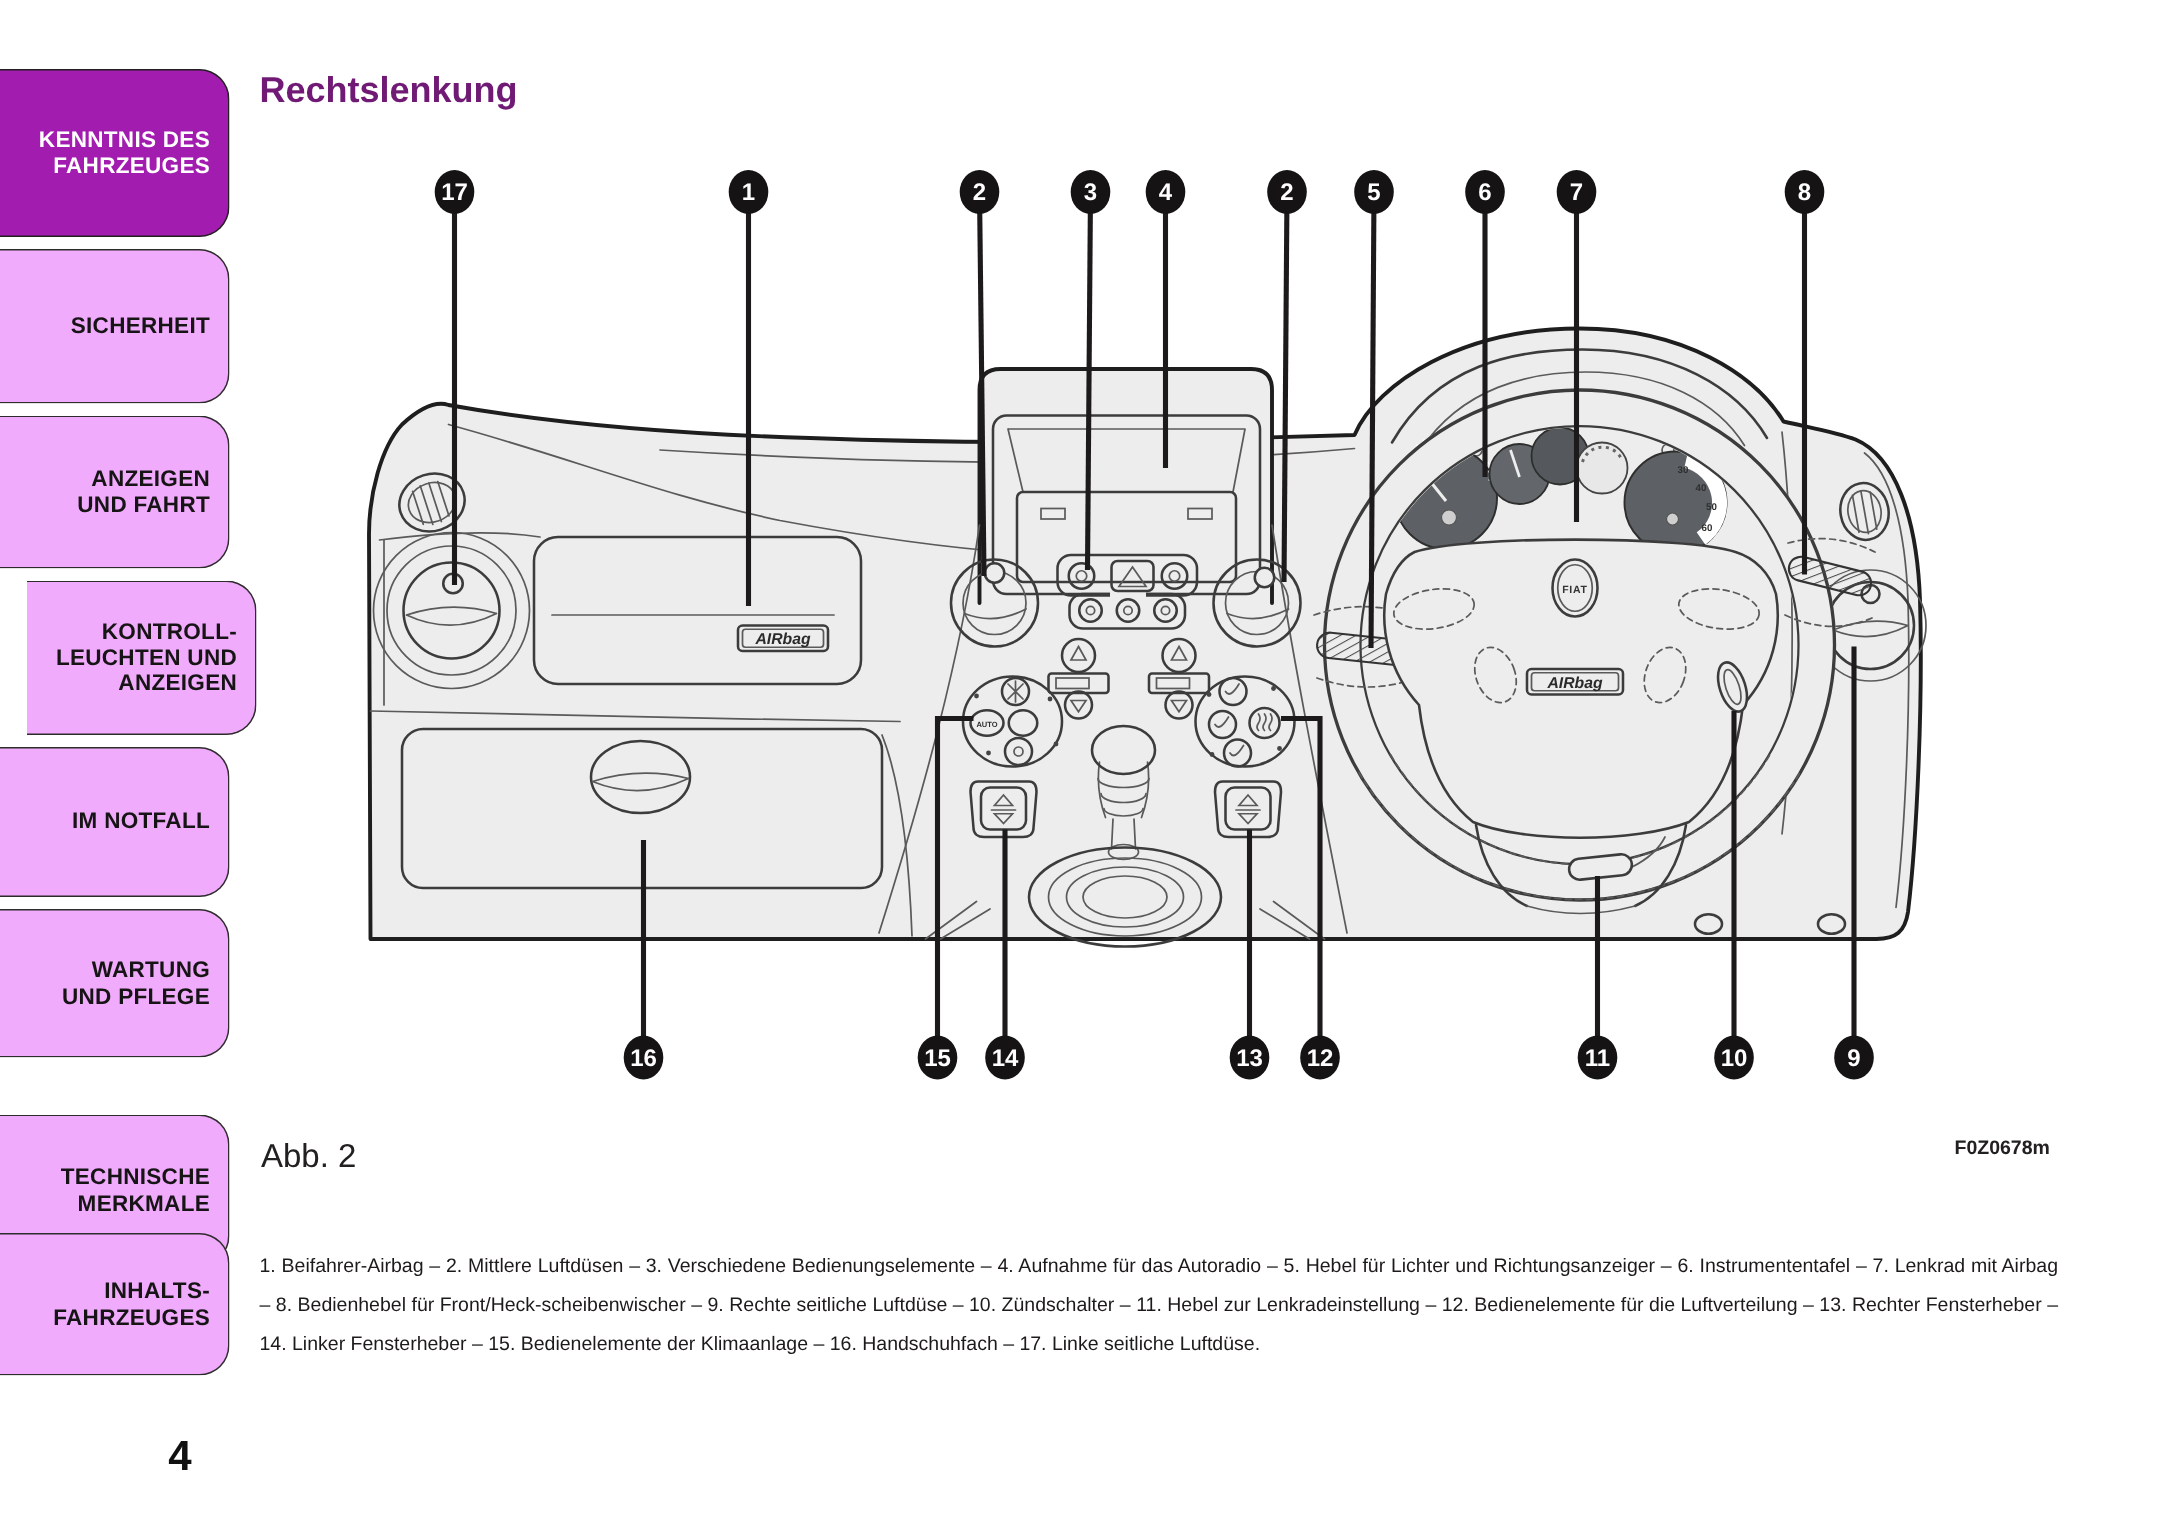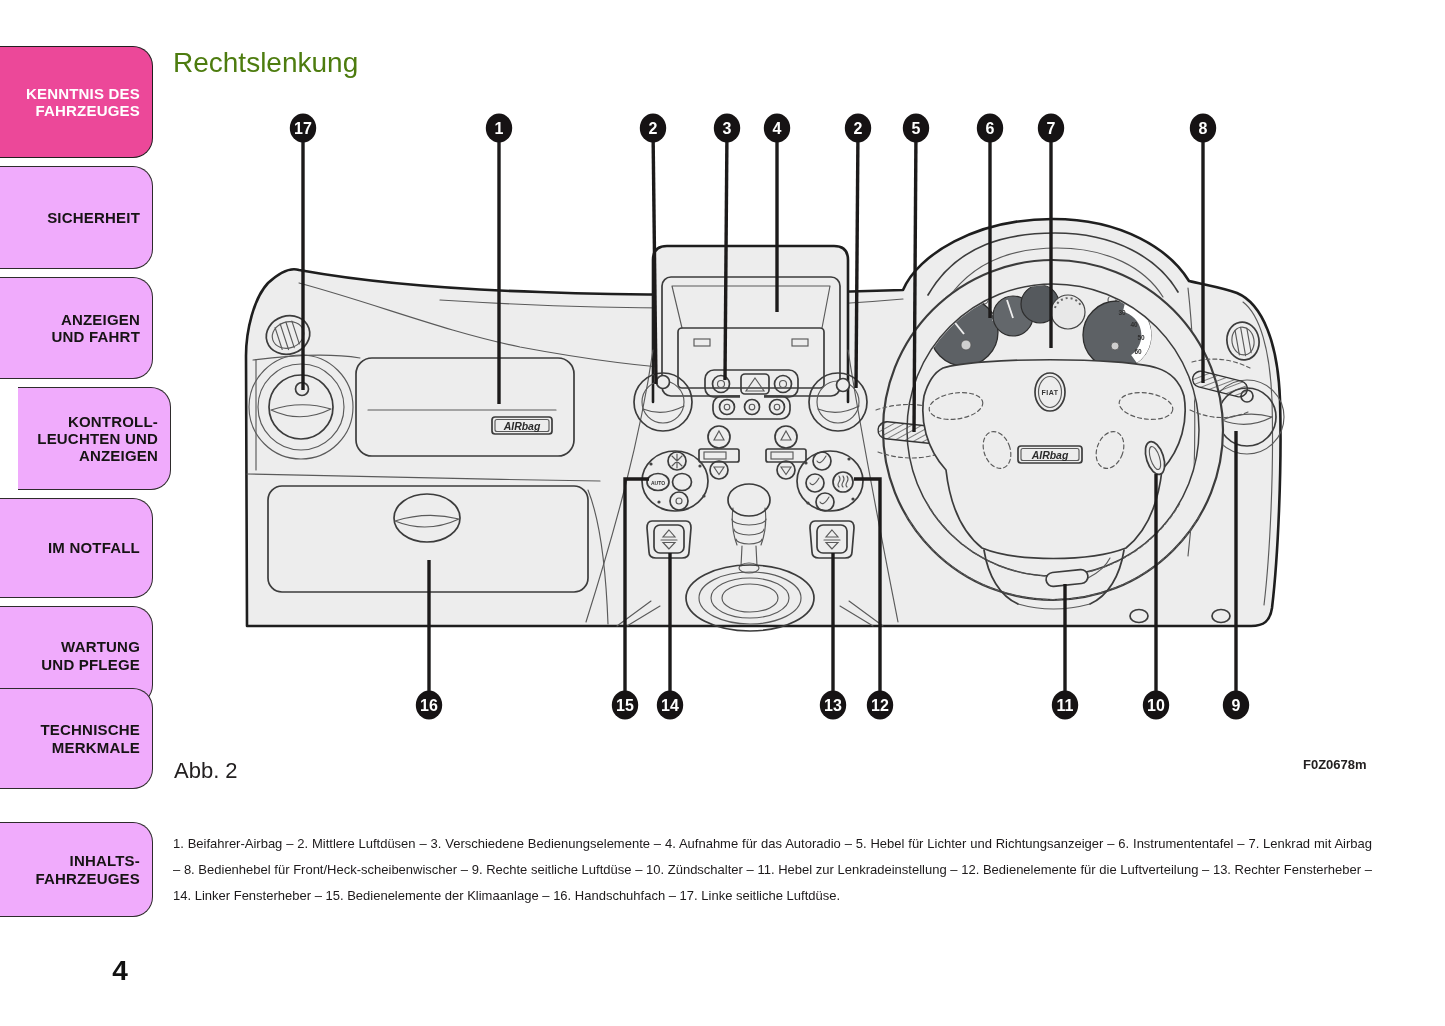--- a/index.html
+++ b/index.html
@@ -9,27 +9,27 @@
 
   
   #sidebar{position:absolute;left:0;top:0;width:170px;height:1026px;}
   .tab{position:absolute;left:0;width:153px;box-sizing:border-box;
        background:#f0abfc;border:1.6px solid #2e2b2c;border-left:none;
        border-radius:0 20px 20px 0;
        display:flex;align-items:center;justify-content:flex-end;
        text-align:right;padding-right:12px;
        font-weight:700;font-size:15px;line-height:1.14;letter-spacing:.2px;
        color:#171415;white-space:pre-line;}
-  .tab.active{background:#ec4899;border-color:#231f20;color:#ffffff;}
+  .tab.active{background:#a21caf;border-color:#231f20;color:#ffffff;}
 
   .page-num{position:absolute;left:98px;top:955px;width:44px;text-align:center;
        font-size:28px;font-weight:700;color:#111;}
 
   .doc-title{position:absolute;left:173px;top:47px;
-       font-size:28px;font-weight:400;color:#4d7c0f;}
+       font-size:24px;font-weight:700;color:#701a75;}
 
   .fig-caption{position:absolute;left:174px;top:758px;font-size:22px;color:#232021;}
   .fig-code{position:absolute;left:1303px;top:757px;font-size:13px;font-weight:700;color:#232021;}
 
   .legend{position:absolute;left:173px;top:831px;width:1199px;
        font-size:13px;line-height:26px;text-align:justify;color:#1d1a1b;}
 
   
   svg text{font-family:"Liberation Sans", sans-serif;}
   .s1{stroke:#1e1e1e;stroke-width:2.6;fill:none;stroke-linecap:round;stroke-linejoin:round;}
@@ -381,21 +381,21 @@
 FAHRZEUGES</div>
       <div class="tab" style="top: 166px; height: 103px;">SICHERHEIT</div>
       <div class="tab" style="top: 277px; height: 102px;">ANZEIGEN
 UND FAHRT</div>
       <div class="tab" style="top: 387px; height: 103px; margin-left: 18px;">KONTROLL-
 LEUCHTEN UND
 ANZEIGEN</div>
       <div class="tab" style="top: 498px; height: 100px; padding-left: 12px;">IM NOTFALL</div>
       <div class="tab" style="top: 606px; height: 99px;">WARTUNG
 UND PFLEGE</div>
-      <div class="tab" style="top: 688px; height: 101px;">TECHNISCHE
+      <div class="tab" style="top: 743px; height: 101px;">TECHNISCHE
 MERKMALE</div>
       <div class="tab" style="top: 822px; height: 95px;">INHALTS-
 FAHRZEUGES</div>
     </nav>
   <div class="page-num">4</div>
 
   <h1 class="doc-title" style="margin:0;">Rechtslenkung</h1>
   <div class="fig-caption">Abb. 2</div>
   <div class="fig-code">F0Z0678m</div>
   <p class="legend" style="margin:0;">1. Beifahrer-Airbag – 2. Mittlere Luftdüsen – 3. Verschiedene Bedienungselemente – 4. Aufnahme für das Autoradio – 5. Hebel für Lichter und Richtungsanzeiger – 6. Instrumententafel – 7. Lenkrad mit Airbag – 8. Bedienhebel für Front/Heck-scheibenwischer – 9. Rechte seitliche Luftdüse – 10. Zündschalter – 11. Hebel zur Lenkradeinstellung – 12. Bedienelemente für die Luftverteilung – 13. Rechter Fensterheber – 14. Linker Fensterheber – 15. Bedienelemente der Klimaanlage – 16. Handschuhfach – 17. Linke seitliche Luftdüse.</p>

